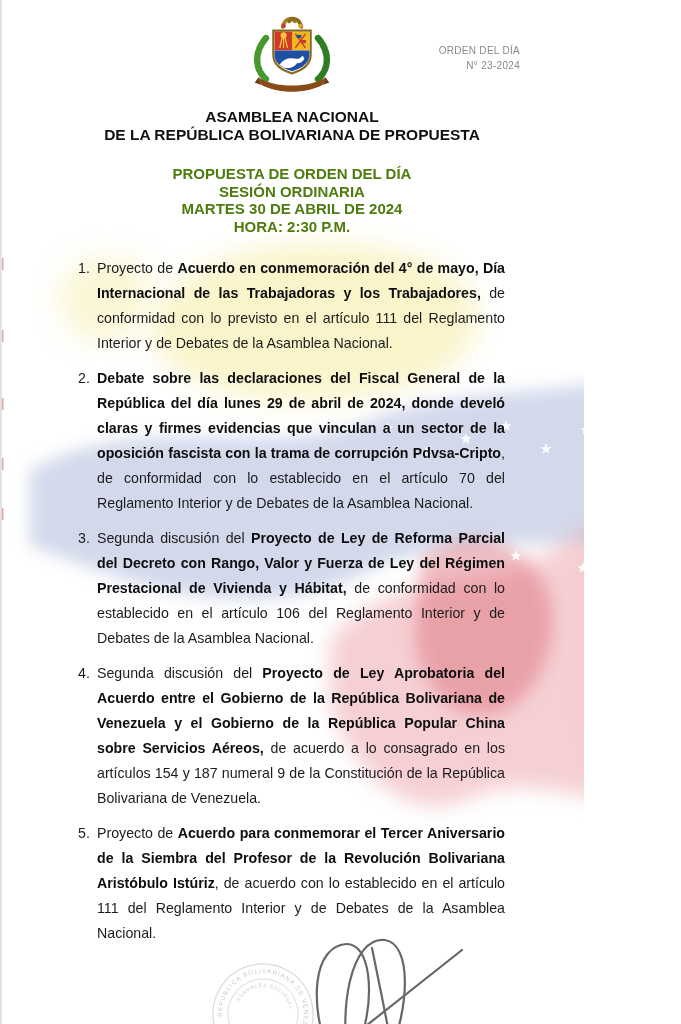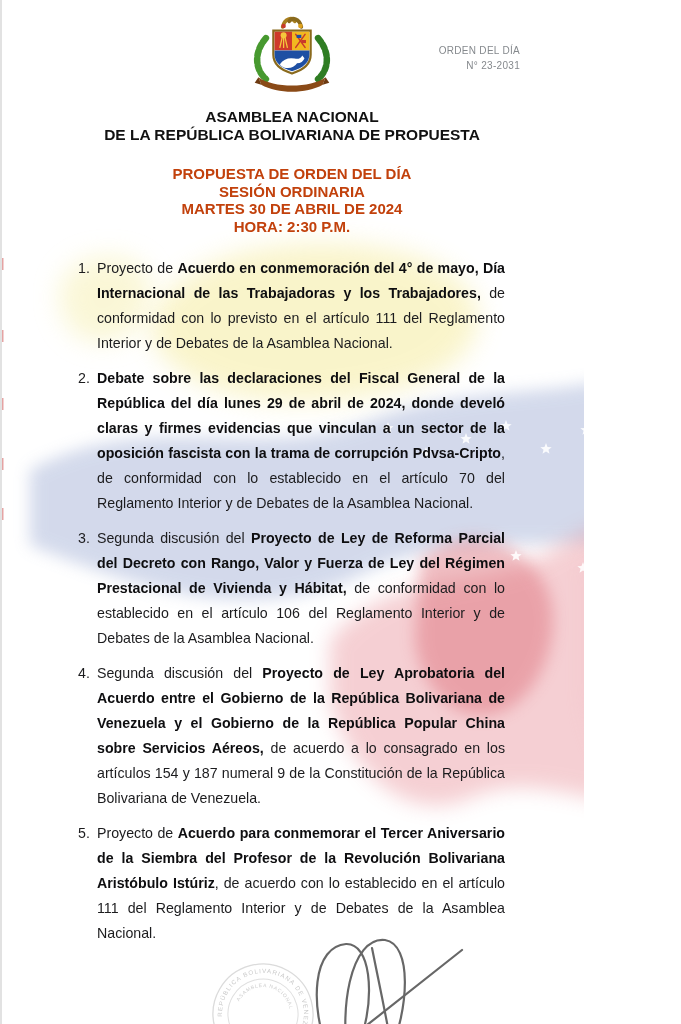--- a/index.html
+++ b/index.html
@@ -16,21 +16,21 @@
   .content { position:relative; z-index:1; }
 
   .doc-ref {
     position:absolute; top:31px; right:64px;
     text-align:right; font-size:10px; line-height:15px;
     color:#85898d; letter-spacing:.3px; z-index:2;
   }
   .emblem { width:94px; height:82px; margin:12px auto 0 auto; display:block; }
 
   .org { margin-top:14px; text-align:center; font-weight:bold; font-size:15.5px; line-height:17.5px; color:#111; }
-  .doc-title { margin-top:22px; text-align:center; font-weight:bold; font-size:15px; line-height:17.5px; color:#c2410c; }
+  .doc-title { margin-top:22px; text-align:center; font-weight:bold; font-size:15px; line-height:17.5px; color:#4d7c0f; }
 
   .agenda { list-style:none; margin:21px 79px 0 78px; padding:0; }
   .agenda li { position:relative; padding-left:19px; margin-bottom:10px; }
   .agenda .num { position:absolute; left:0; top:0; font-size:14.2px; line-height:25px; }
   .agenda .item-text { text-align:justify; font-size:14.2px; line-height:25px; }
   .agenda .b { font-weight:bold; color:#0e0e10; }
 
   .sig-area { position:relative; height:195px; }
   .sig-svg { position:absolute; left:0; top:-20px; z-index:3; pointer-events:none; }
   .sig-name  { position:absolute; top:93px;  width:100%; text-align:center; font-weight:normal; font-size:12.5px; color:#151515; z-index:2; }
@@ -81,21 +81,21 @@
       <rect x="0" y="508" width="3.5" height="12"></rect>
     </g>
   </svg>
 
   <div class="scan-edge"></div>
 
   <div class="content">
 
     <div class="doc-ref">
       <div>ORDEN DEL DÍA</div>
-      <div>N° 23-2031</div>
+      <div>N° 23-2024</div>
     </div>
 
     <svg class="emblem" viewBox="0 0 100 88">
 
       <path d="M40,16 C42,7 50,5 53,10" stroke="#a9801f" stroke-width="4" fill="none" stroke-linecap="round"></path>
       <path d="M60,16 C58,7 50,5 47,10" stroke="#8a6a1d" stroke-width="4" fill="none" stroke-linecap="round"></path>
       <circle cx="41" cy="15" r="2.4" fill="#c9392b"></circle>
         <circle cx="59" cy="15" r="2.4" fill="#e0a21c"></circle>
 
       <path d="M22,28 C10,42 9,60 22,72" stroke="#47992f" stroke-width="7" fill="none" stroke-linecap="round" stroke-dasharray="5 3"></path>

